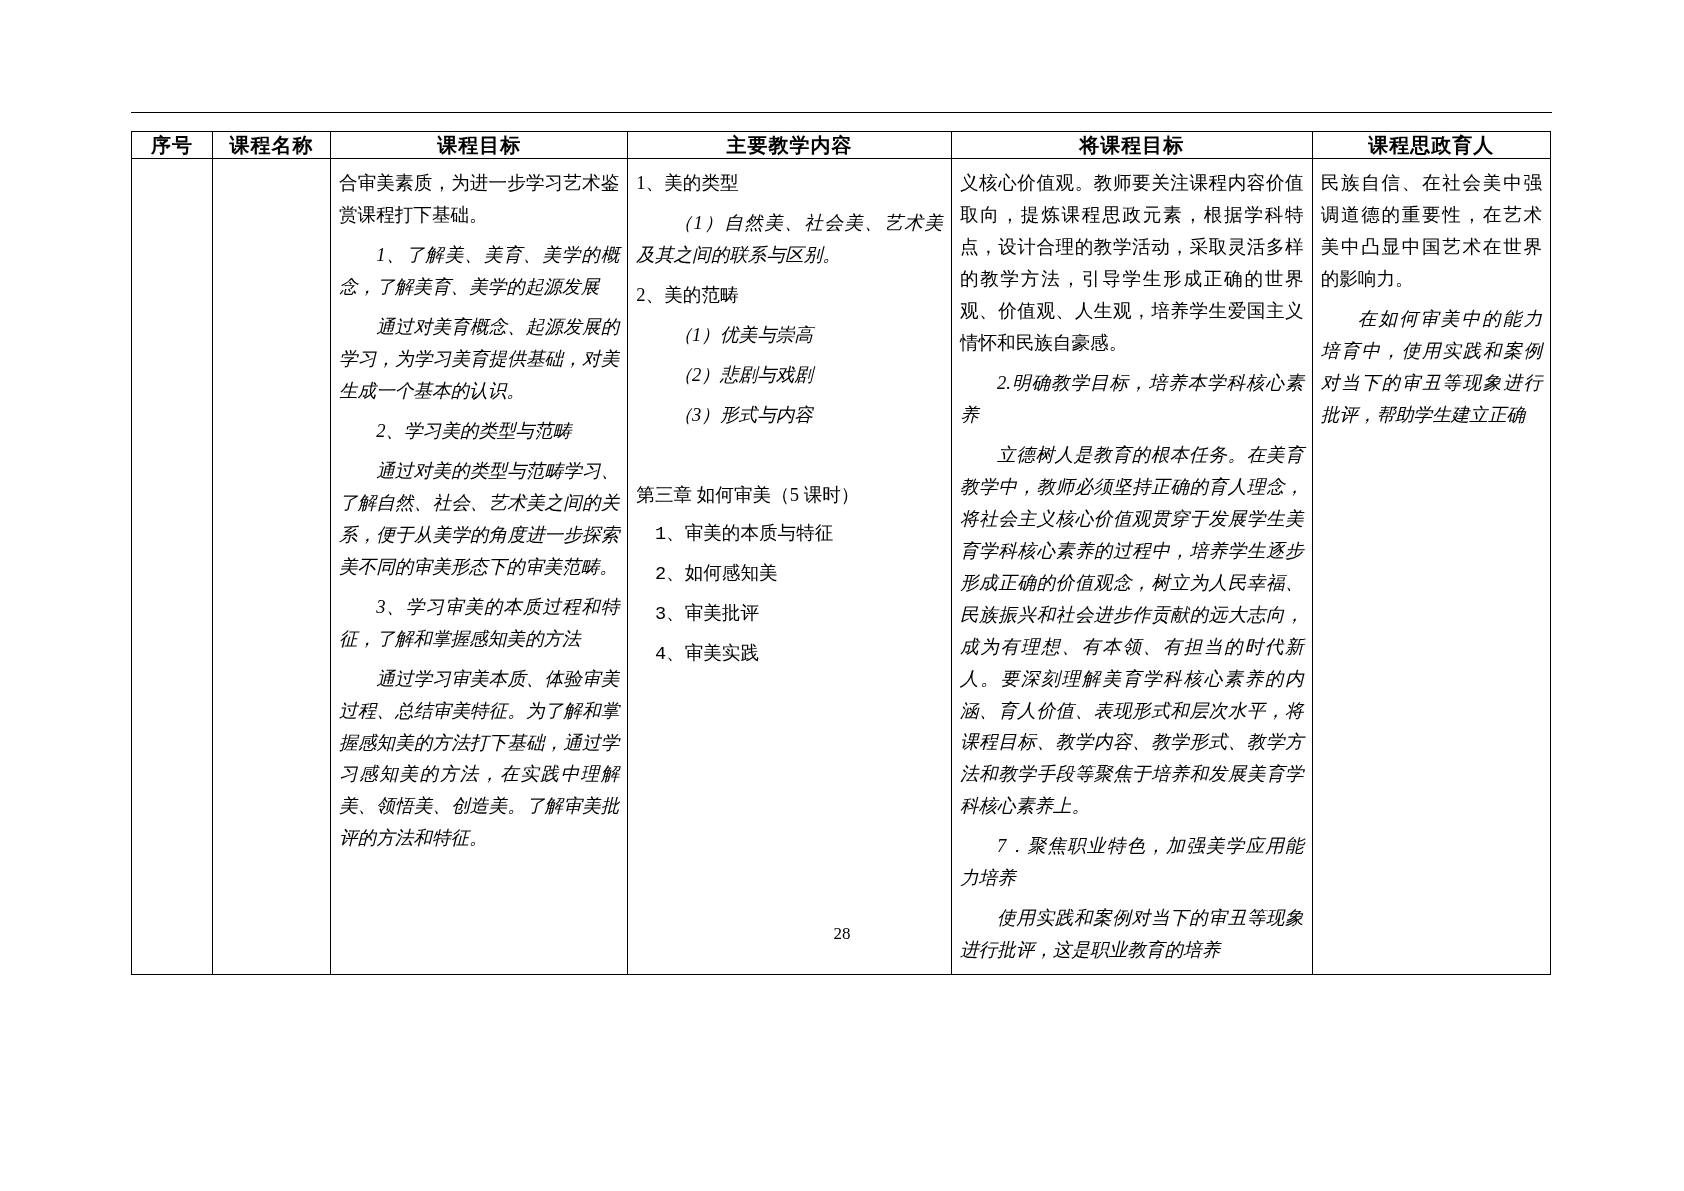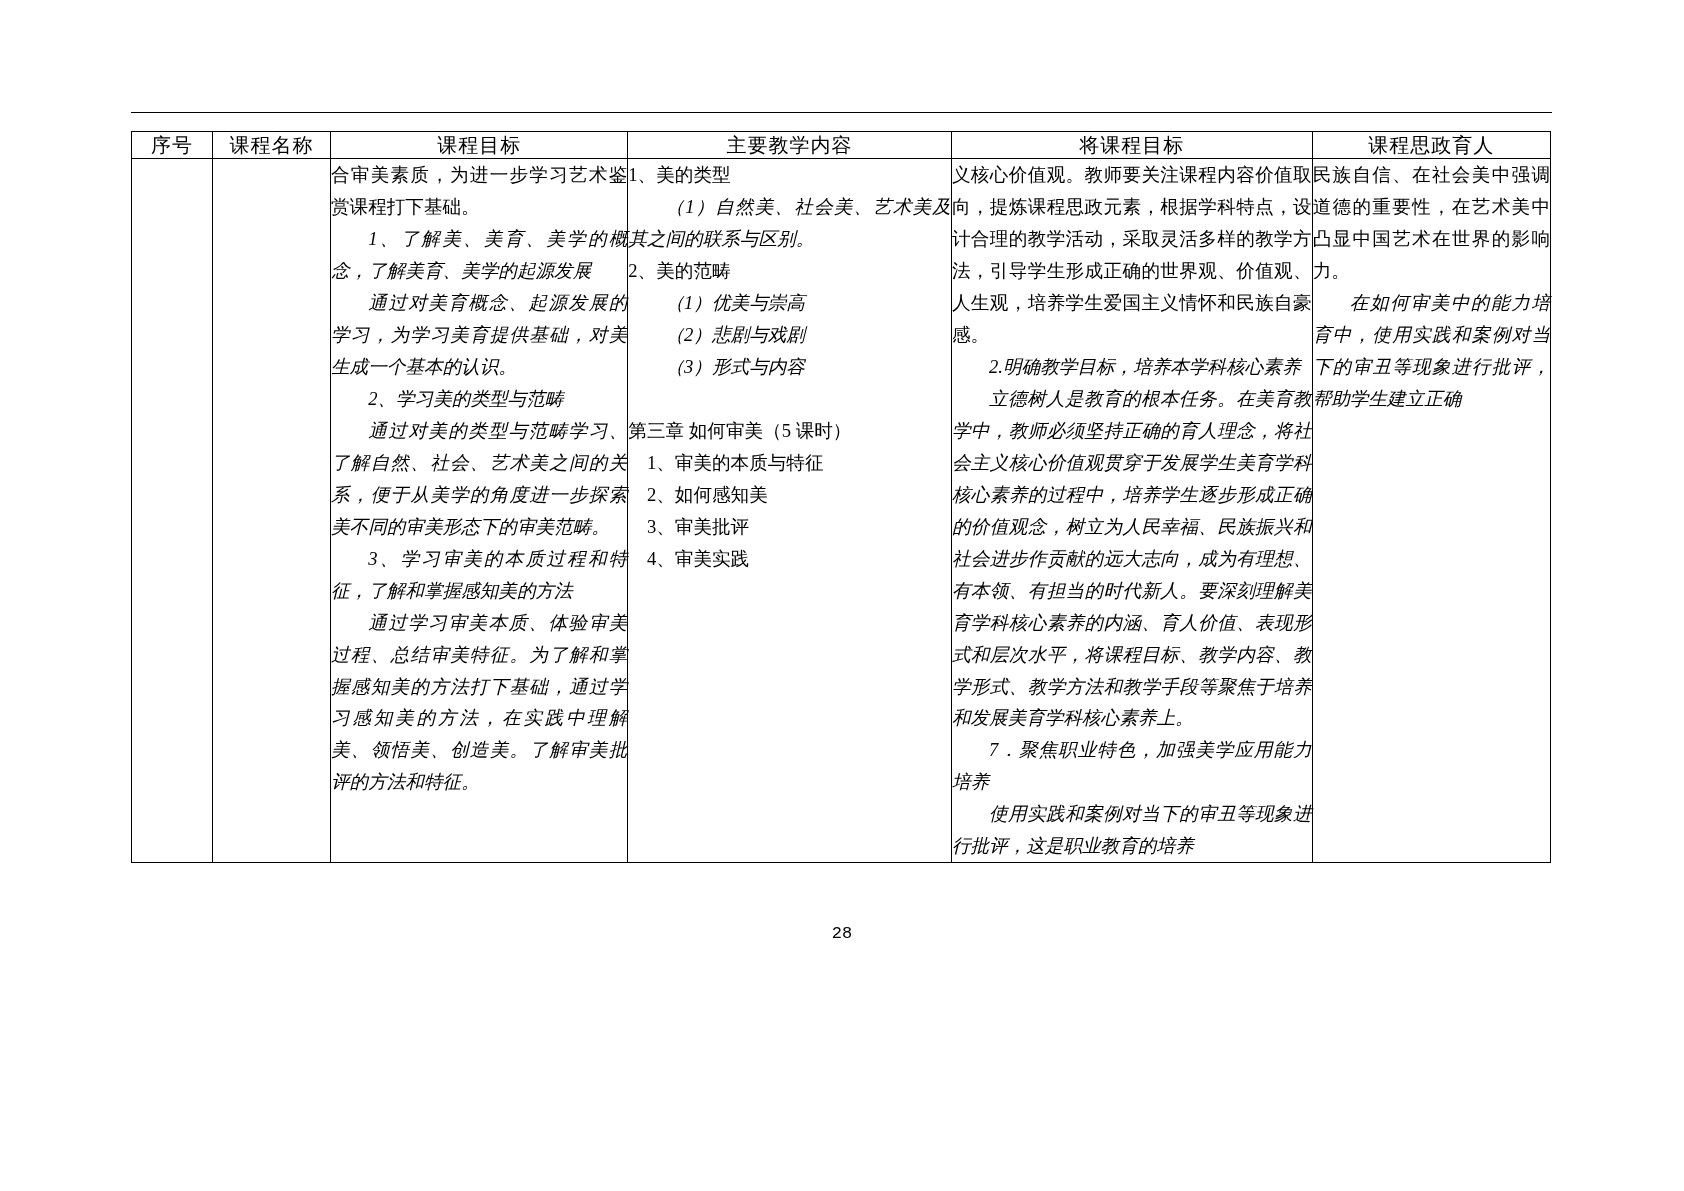--- a/index.html
+++ b/index.html
@@ -38,52 +38,52 @@
     table-layout: fixed;
   }
   table.course-table td, table.course-table th {
     border: 1px solid #000;
     vertical-align: top;
     padding: 0;
   }
   .hdr-cell {
     text-align: center;
     font-size: 20px;
-    font-weight: normal;
+    font-weight: bold;
     padding: 7px 0 8px 0;
     line-height: 1.3;
     letter-spacing: 1px;
   }
   .body-cell {
     font-size: 18.6px;
     line-height: 1.72;
     padding: 10px 9px 12px 9px;
     text-align: justify;
     text-justify: inter-ideograph;
   }
   .col-no    { width: 74px; }
   .col-name  { width: 108px; }
   .col-goal  { width: 272px; }
   .col-content { width: 296px; }
   .col-require { width: 330px; }
   .col-ideo  { width: 218px; }
 
-  .p { margin: 0; }
+  .p { margin: 8px; }
   .p.indent { text-indent: 2em; font-style: italic; }
-  .p.indent1 { text-indent: 1em; }
+  .p.indent1 { text-indent: 1em; font-family: Liberation Mono, monospace; }
   .blank-line { height: 1.72em; }
 
   .page-number {
     position: absolute;
     left: 0;
     top: 924px;
     width: 1684px;
     text-align: center;
     font-size: 17px;
-    font-family: Liberation Mono, monospace;
+    font-family: Liberation Serif, serif;
   }
 </style>
 </head>
 <body>
 
 <div class="page">
 
   <div class="top-rule"></div>
 
   <table class="course-table">

